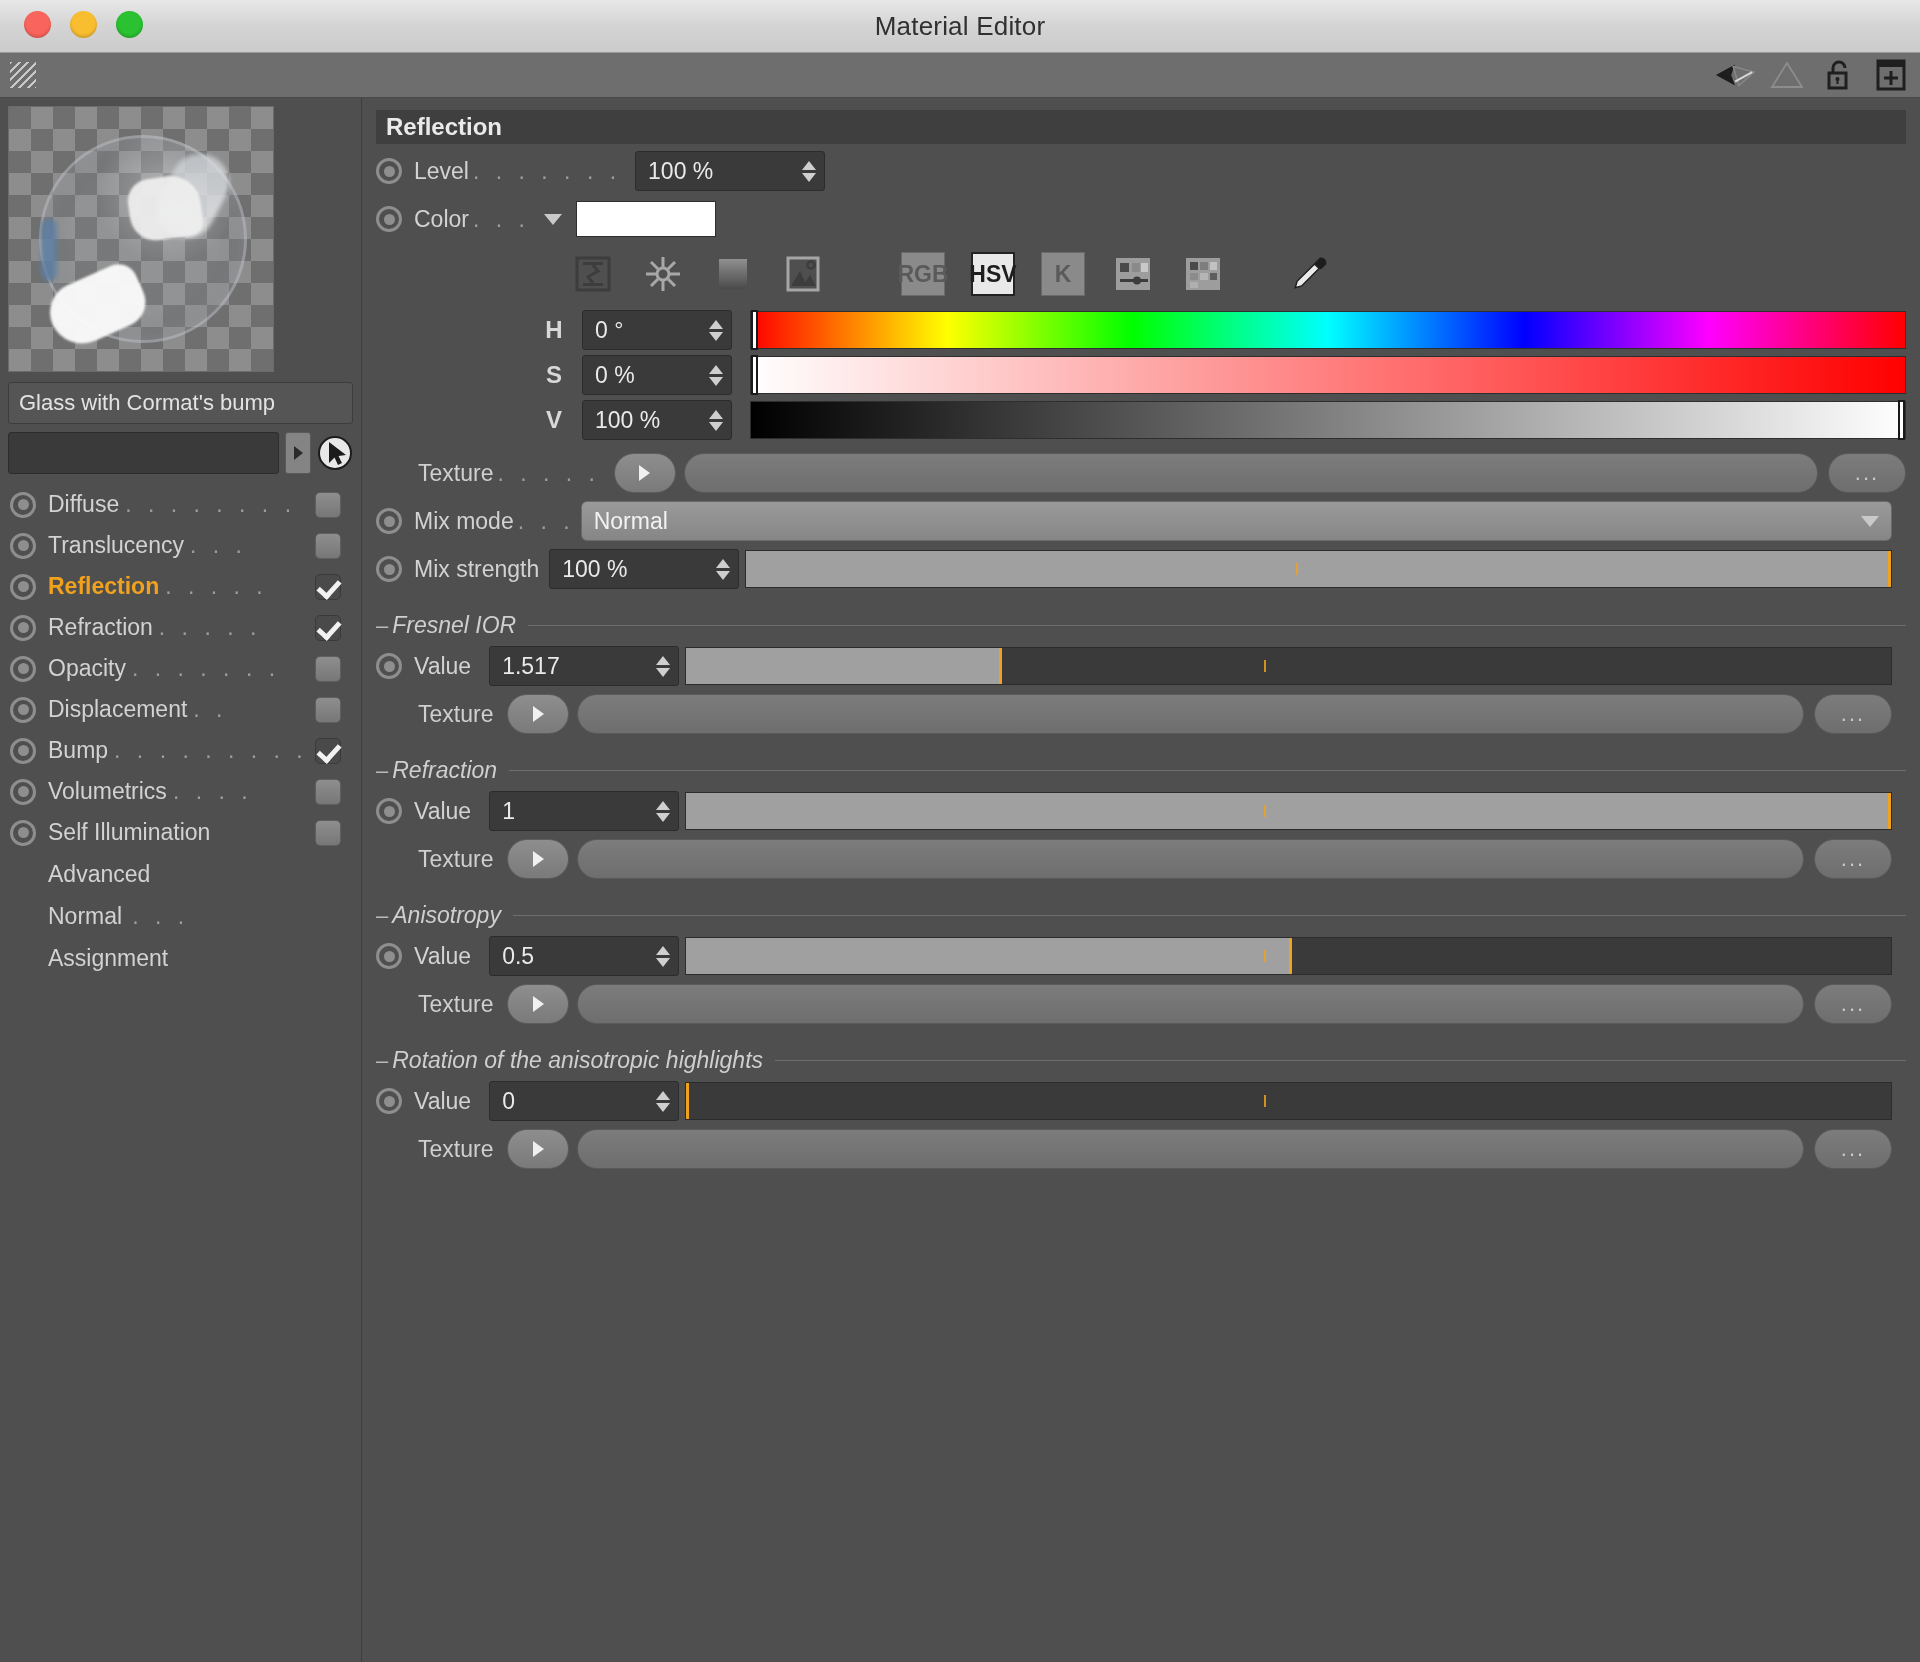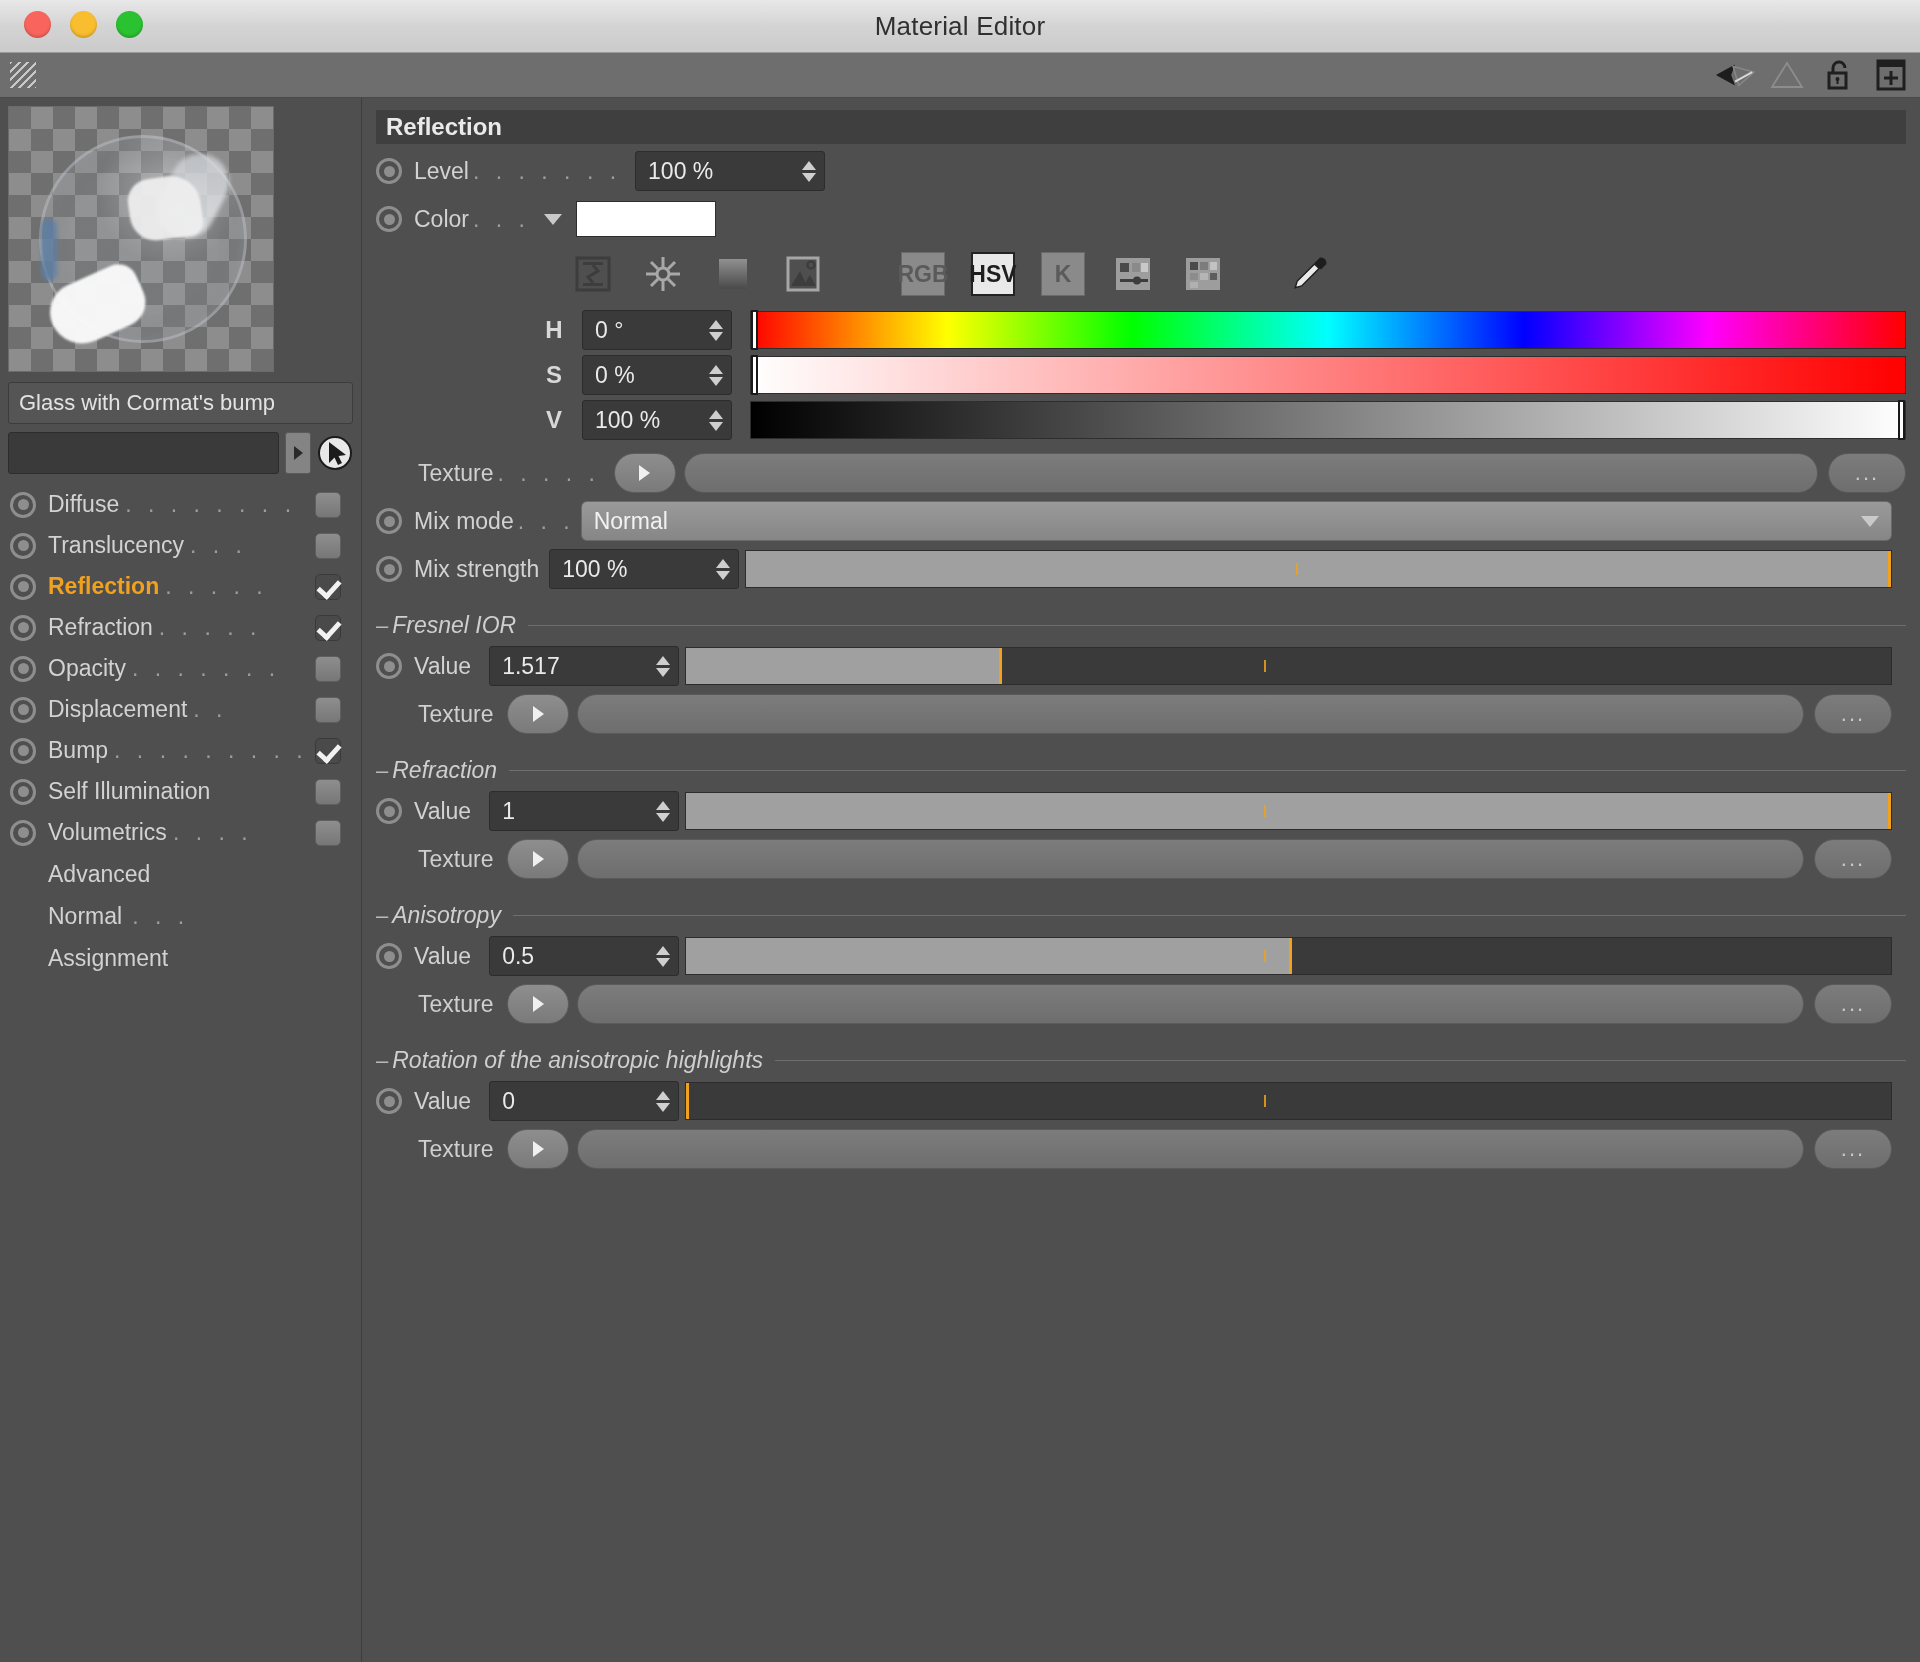--- a/index.html
+++ b/index.html
@@ -349,31 +349,31 @@
           </span>
         <span class="chan-label">Bump</span>
         <span class="dots">. . . . . . . . .</span>
         <span class="cbox checked"></span>
       </div>
 
       <div class="chan">
         <span class="radio">
             <i></i>
           </span>
+        <span class="chan-label">Volumetrics</span>
+        <span class="dots">. . . .</span>
+        <span class="cbox"></span>
+      </div>
+
+      <div class="chan">
+        <span class="radio">
+            <i></i>
+          </span>
         <span class="chan-label">Self Illumination</span>
         <span class="dots"></span>
-        <span class="cbox"></span>
-      </div>
-
-      <div class="chan">
-        <span class="radio">
-            <i></i>
-          </span>
-        <span class="chan-label">Volumetrics</span>
-        <span class="dots">. . . .</span>
         <span class="cbox"></span>
       </div>
 
       <div class="plain">
         <span>Advanced</span>
         <span class="dots"></span>
       </div>
       <div class="plain">
         <span>Normal</span>
         <span class="dots">. . .</span>

